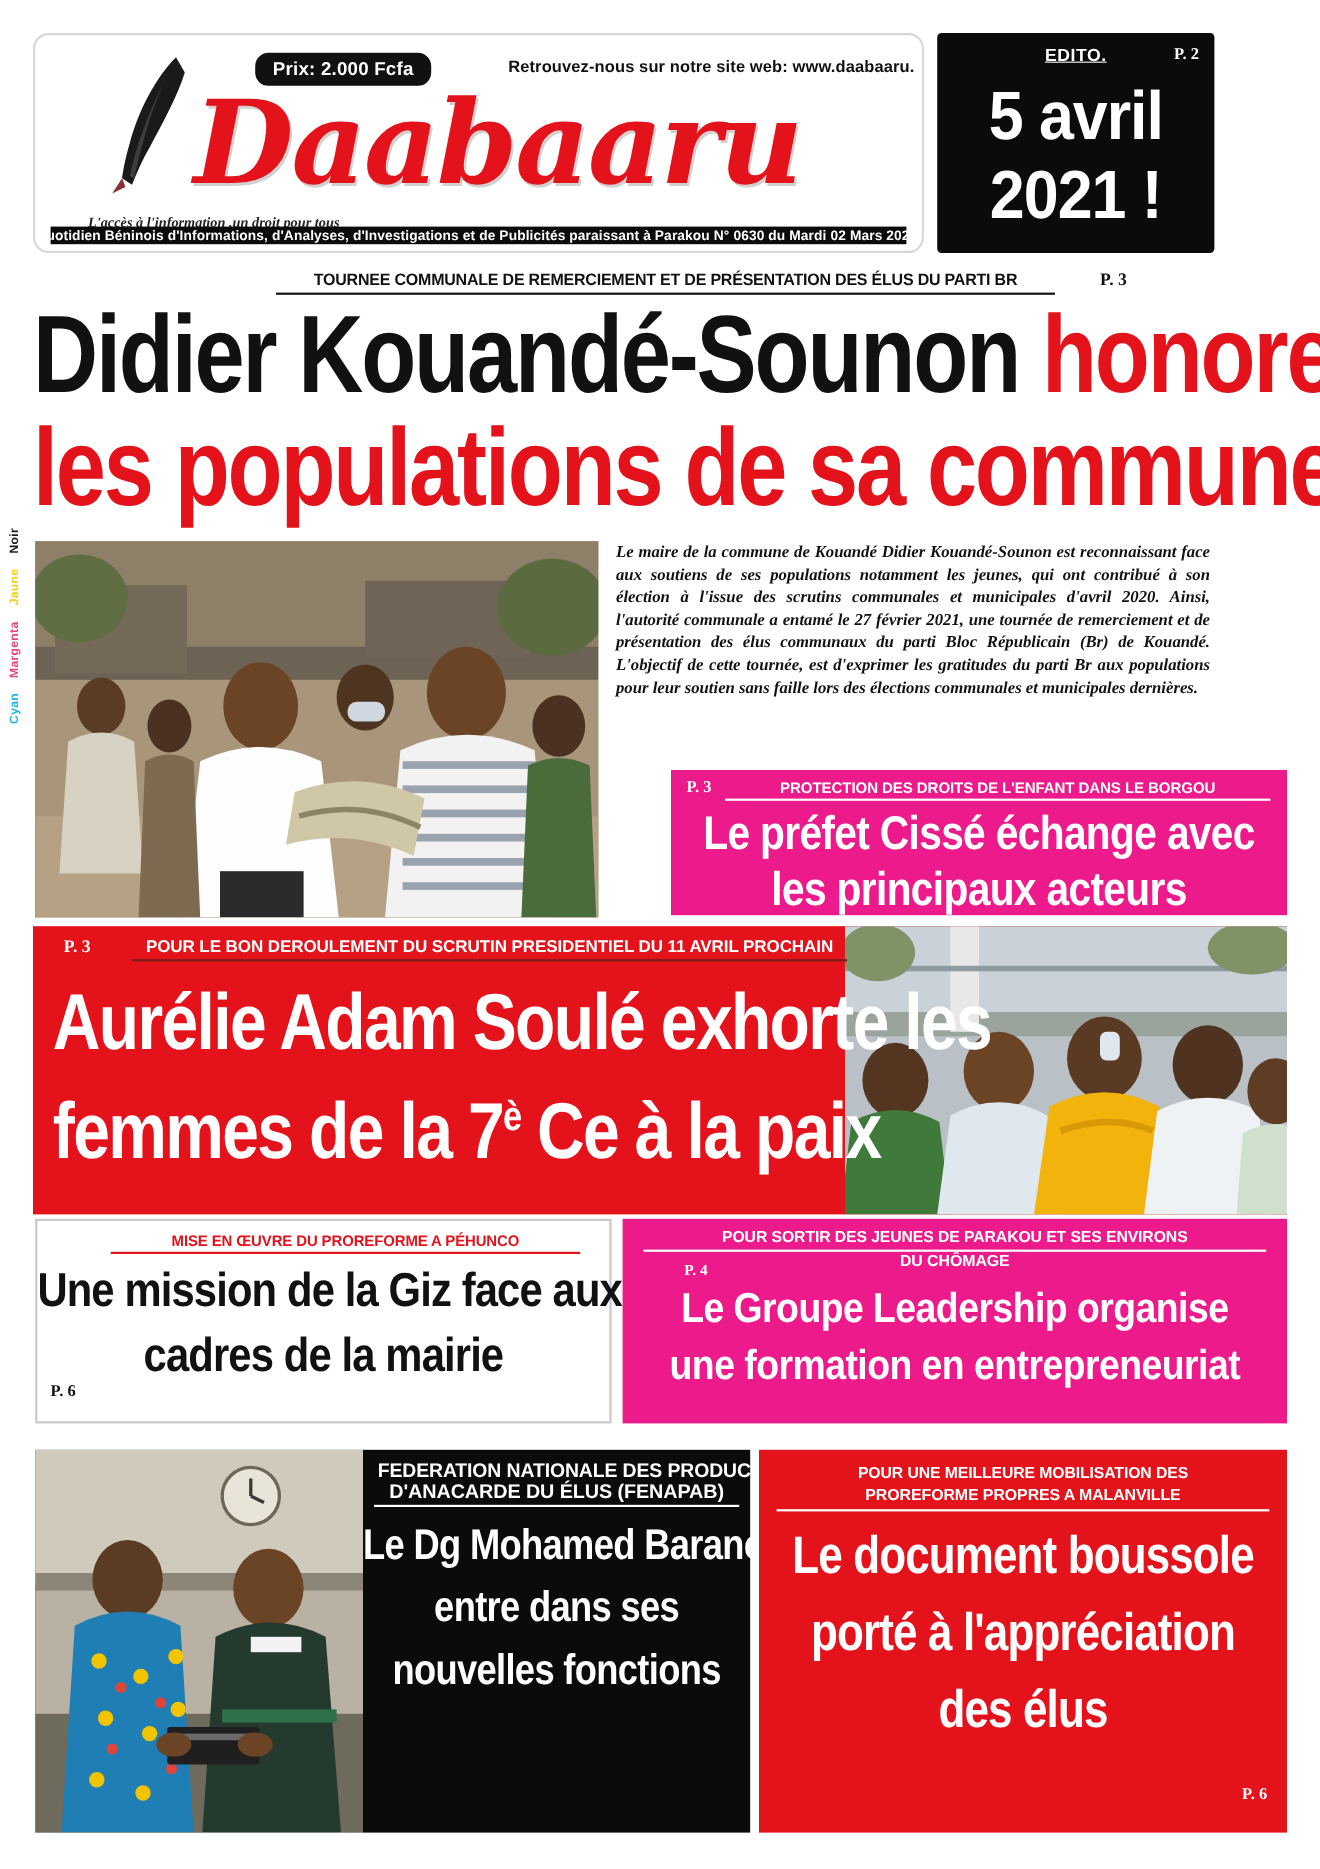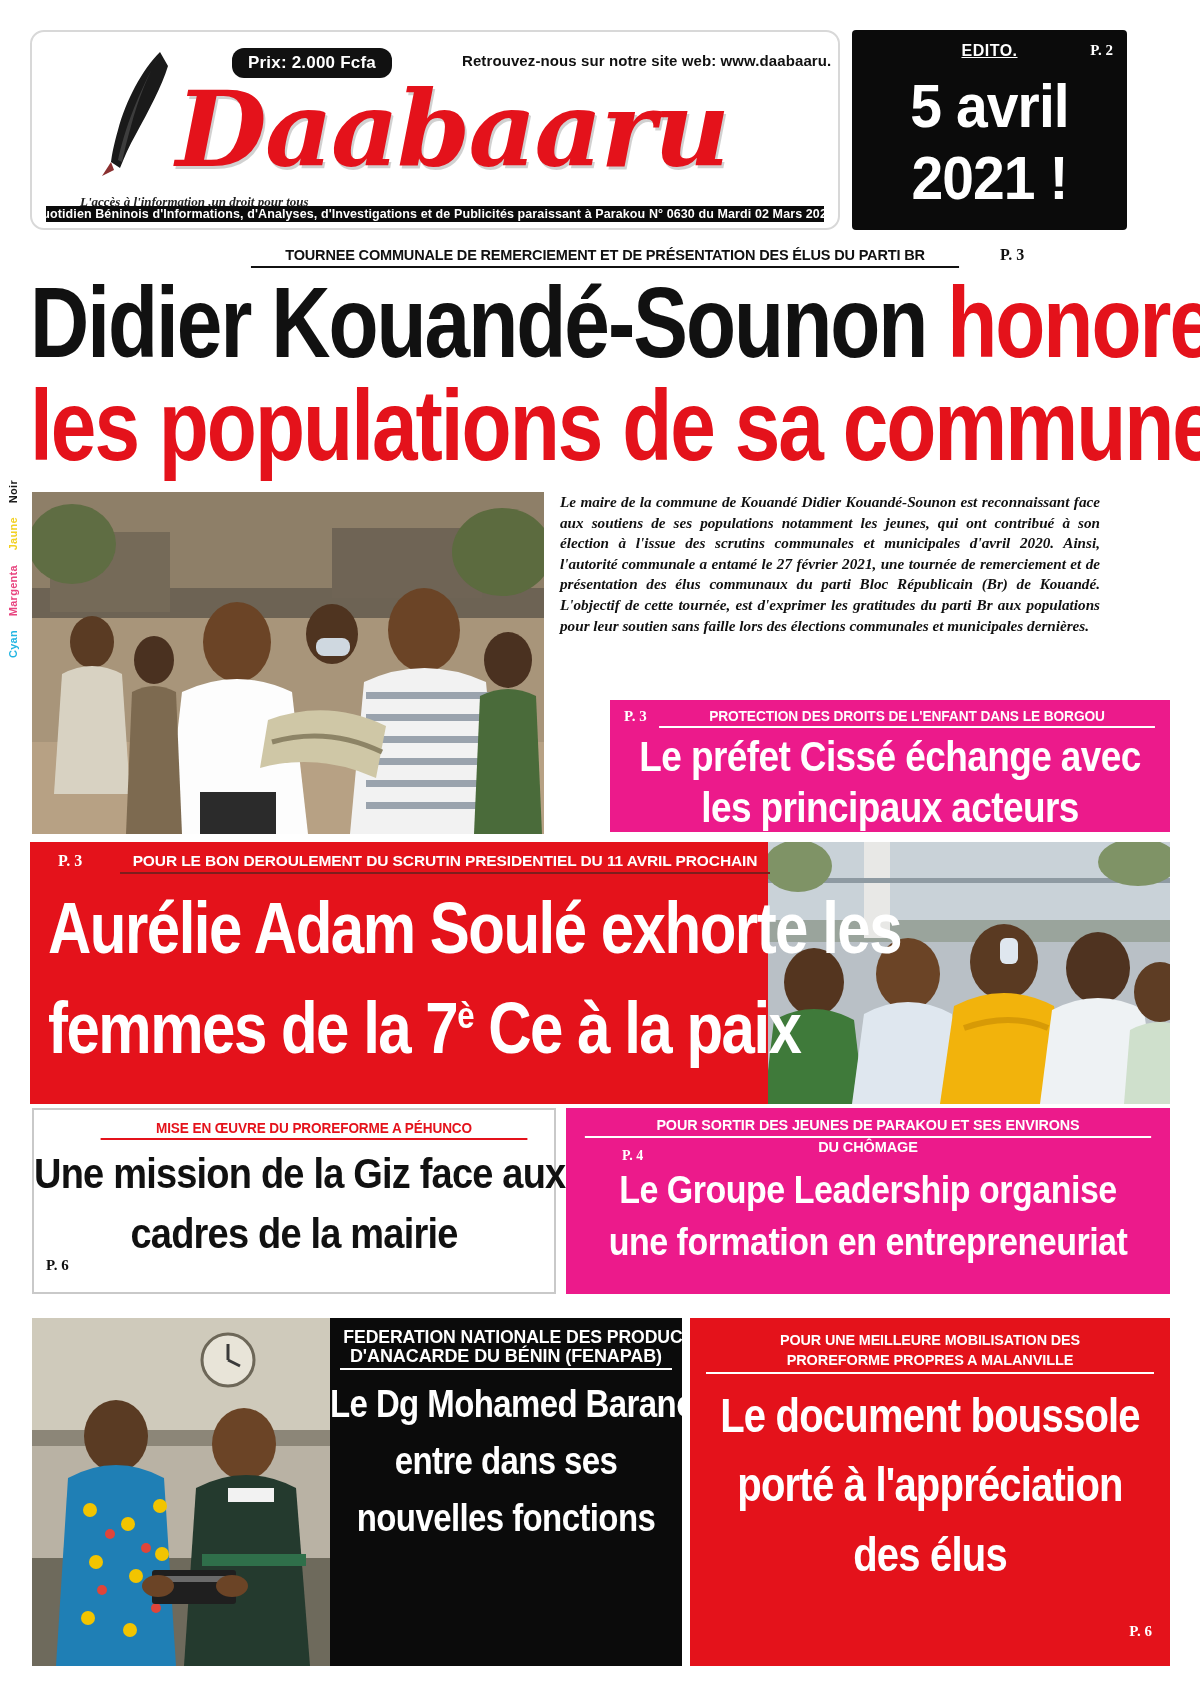--- a/index.html
+++ b/index.html
@@ -88,21 +88,21 @@
     color: #fff;
     display: flex; align-items: center; justify-content: center;
     font-size: 12.5px; font-weight: bold;
     letter-spacing: .1px;
     white-space: nowrap;
   }
 
   
   .datebox {
     position: absolute; left: 852px; top: 30px;
-    width: 275px; height: 200px;
+    width: 252px; height: 200px;
     background: #0b0b0b; color: #fff;
     border-radius: 4px;
   }
   .edito {
     position: absolute; left: 0; right: 0; top: 12px;
     text-align: center;
     font-size: 16px; font-weight: bold;
     text-decoration: underline;
     letter-spacing: .5px;
   }
@@ -551,21 +551,21 @@
       <rect x="126" y="258" width="72" height="6" fill="#6a6a6a"></rect>
 
       <ellipse cx="126" cy="268" rx="16" ry="11" fill="#6b4426"></ellipse>
       <ellipse cx="200" cy="268" rx="16" ry="11" fill="#6b4426"></ellipse>
     </svg>
   </div>
 
   <div class="box-fenapab">
     <div class="fen-kicker">
       <span class="k1">FEDERATION NATIONALE DES PRODUCTEURS</span>
-      <span class="k2">D'ANACARDE DU BÉNIN (FENAPAB)</span>
+      <span class="k2">D'ANACARDE DU ÉLUS (FENAPAB)</span>
     </div>
     <div class="fen-title">
       <span class="ln">Le Dg Mohamed Baranon</span>
       <span class="ln">entre dans ses</span>
       <span class="ln">nouvelles fonctions</span>
     </div>
   </div>
 
   <div class="box-malanville">
     <div class="mal-kicker">

